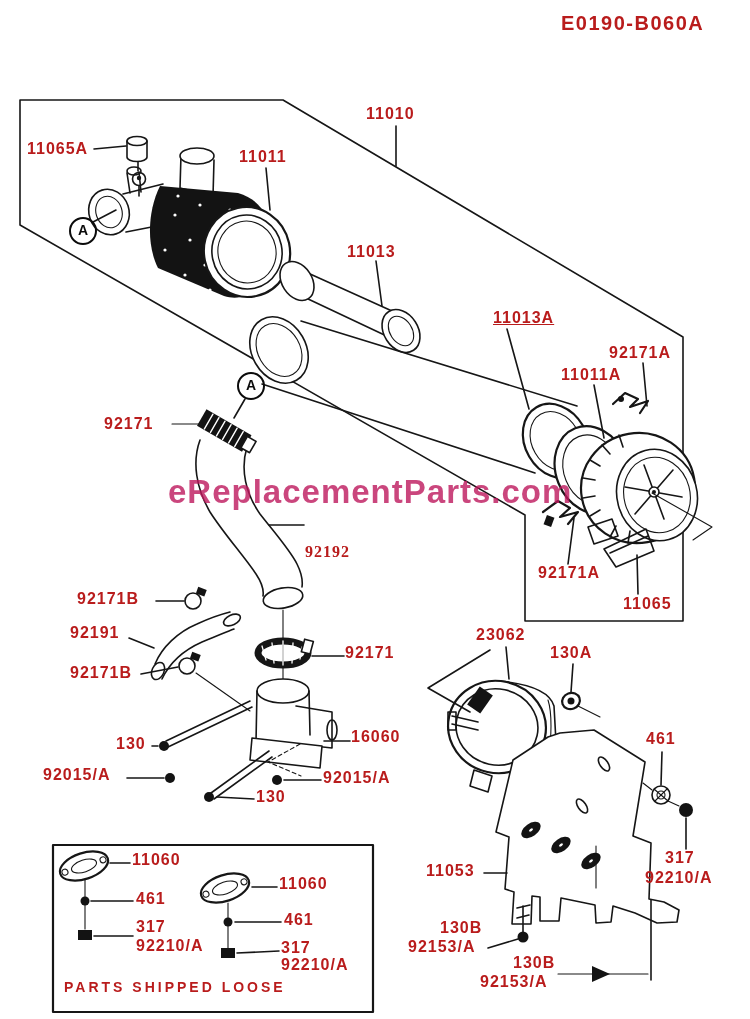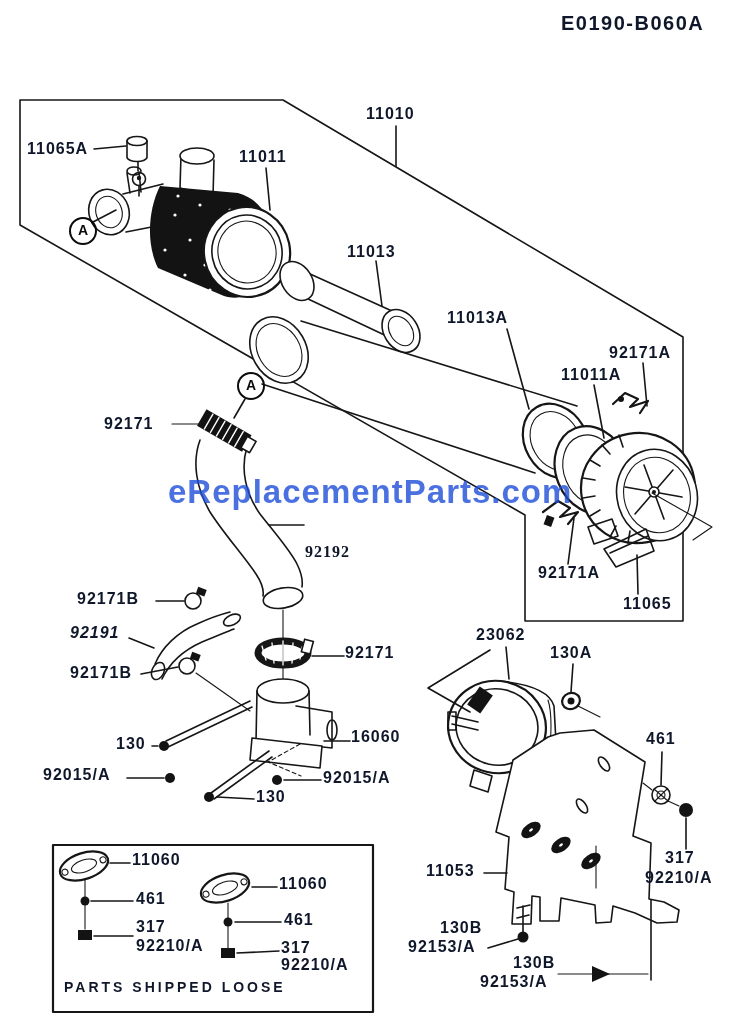--- a/index.html
+++ b/index.html
@@ -1,25 +1,25 @@
 <!DOCTYPE html>
 <html><head>
 <meta charset="utf-8">
 <style>
   html,body{margin:0;padding:0;background:#ffffff;}
   body{width:750px;height:1019px;position:relative;font-family:"Liberation Sans",sans-serif;}
   .stage{position:absolute;left:0;top:0;width:750px;height:1019px;overflow:hidden;}
   svg{position:absolute;left:0;top:0;}
-  .lbl{position:absolute;font-weight:bold;font-size:16px;letter-spacing:1px;color:#0f172a;
+  .lbl{position:absolute;font-weight:bold;font-size:16px;letter-spacing:1px;color:#b91c1c;
        white-space:nowrap;line-height:1;}
   .doc{font-size:20px;letter-spacing:1.5px;}
   .boxtitle{font-size:14px;letter-spacing:3px;}
   .circ{position:absolute;width:24px;height:24px;border:2px solid #0b0b0b;border-radius:50%;
         text-align:center;line-height:23px;font-weight:bold;font-size:14px;color:#0b0b0b;}
-  .wm{position:absolute;left:168px;top:473px;font-size:33px;font-weight:bold;color:#1d4ed8;
+  .wm{position:absolute;left:168px;top:473px;font-size:33px;font-weight:bold;color:#be185d;
       opacity:.8;letter-spacing:1px;}
   .ln{fill:none;stroke:#161616;stroke-width:1.6;stroke-linecap:round;stroke-linejoin:round;}
   .thin{stroke-width:1.1;}
   .thick{stroke-width:2.2;}
   .blk{fill:#131313;stroke:none;}
   .wfill{fill:#ffffff;}
 </style>
 </head>
 <body>
 
@@ -322,29 +322,29 @@
 </svg>
 
 <div class="wm">eReplacementParts.com</div>
 
 <div class="lbl doc" style="left:561px;top:13px;">E0190-B060A</div>
 
 <div class="lbl" style="left:366px;top:106px;">11010</div>
 <div class="lbl" style="left:27px;top:141px;">11065A</div>
 <div class="lbl" style="left:239px;top:149px;">11011</div>
 <div class="lbl" style="left:347px;top:244px;">11013</div>
-<div class="lbl" style="left:447px;top:310px;">11013A</div>
+<div class="lbl" style="left:493px;top:310px;text-decoration:underline;">11013A</div>
 <div class="lbl" style="left:609px;top:345px;">92171A</div>
 <div class="lbl" style="left:561px;top:367px;">11011A</div>
 <div class="lbl" style="left:104px;top:416px;">92171</div>
 <div class="lbl" style="left:305px;top:544px;font-family:Liberation Serif, serif;">92192</div>
 <div class="lbl" style="left:538px;top:565px;">92171A</div>
 <div class="lbl" style="left:611px;top:596px;margin-left:12px;">11065</div>
 <div class="lbl" style="left:77px;top:591px;">92171B</div>
-<div class="lbl" style="left:70px;top:625px;font-style:italic;">92191</div>
+<div class="lbl" style="left:70px;top:625px;">92191</div>
 <div class="lbl" style="left:70px;top:665px;">92171B</div>
 <div class="lbl" style="left:345px;top:645px;">92171</div>
 <div class="lbl" style="left:351px;top:729px;">16060</div>
 <div class="lbl" style="left:116px;top:736px;">130</div>
 <div class="lbl" style="left:43px;top:767px;">92015/A</div>
 <div class="lbl" style="left:323px;top:770px;">92015/A</div>
 <div class="lbl" style="left:256px;top:789px;">130</div>
 <div class="lbl" style="left:476px;top:627px;">23062</div>
 <div class="lbl" style="left:550px;top:645px;">130A</div>
 <div class="lbl" style="left:646px;top:731px;">461</div>

